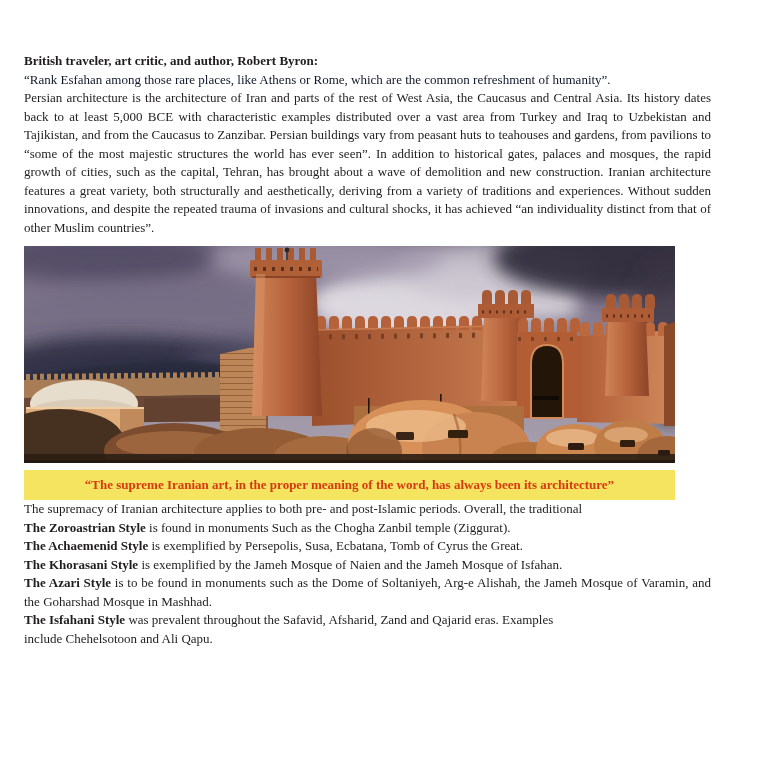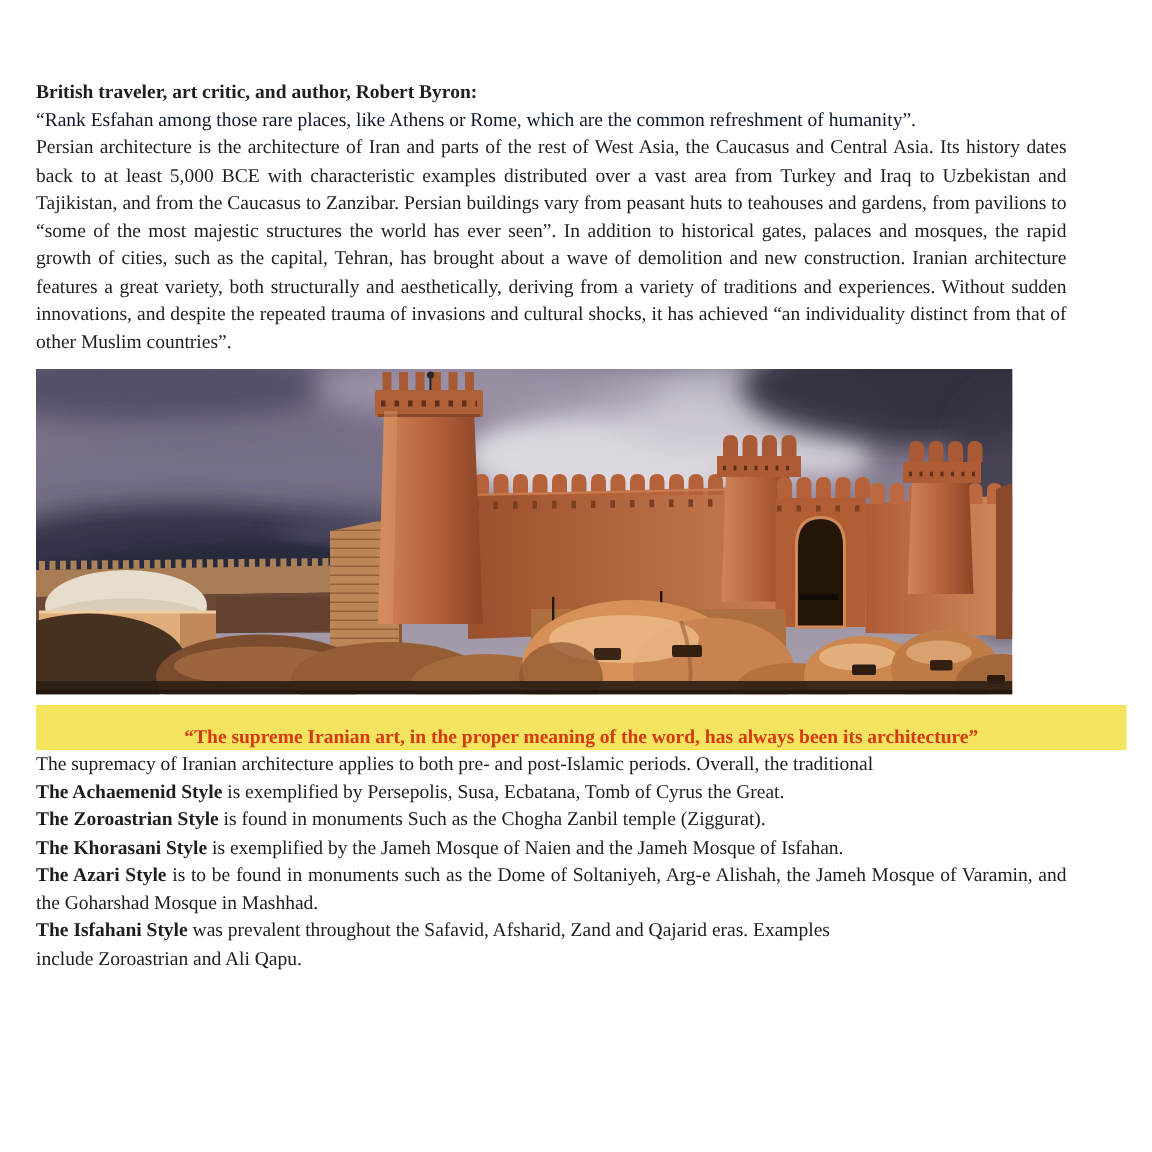--- a/index.html
+++ b/index.html
@@ -15,23 +15,23 @@
     color:#1f1d1e;
   }
   .page p { margin:0; }
   .bold { font-weight:bold; }
   .red-quote { color:#0f172a; }
   .justify { text-align:justify; }
   .photo-wrap { width:651px; height:217px; margin-top:9px; overflow:hidden; }
   .photo-wrap svg { display:block; }
   .pope-heading { margin-top:14px; font-weight:bold; }
   .quote-box {
-    margin-top:7px; height:30px; width:727px; box-sizing:border-box;
+    margin-top:7px; height:30px; width:651px; box-sizing:border-box;
     background:#f4e45f;
-    display:flex; align-items:flex-end; justify-content:center;
+    display:flex; align-items:center; justify-content:center;
   }
   .quote-box span { font-weight:bold; color:#d63a12; font-size:13px; }
   .supremacy { margin-top:11px; }
   .style-line b { font-weight:bold; }
 </style>
 </head>
 <body>
 
 <div class="page">
 
@@ -182,20 +182,20 @@
   </div>
 
 
   <div class="quote-box">
     <span>“The supreme Iranian art, in the proper meaning of the word, has always been its architecture”</span>
   </div>
 
   <p class="supremacy"><span>The supremacy of Iranian architecture applies to both pre- and post-Islamic periods. Overall, the traditional</span><br></p>
 
   <div>
+    <p class="style-line"><b>The Zoroastrian Style</b><span> is found in monuments Such as the Chogha Zanbil temple (Ziggurat).</span></p>
     <p class="style-line"><b>The Achaemenid Style</b><span> is exemplified by Persepolis, Susa, Ecbatana, Tomb of Cyrus the Great.</span></p>
-    <p class="style-line"><b>The Zoroastrian Style</b><span> is found in monuments Such as the Chogha Zanbil temple (Ziggurat).</span></p>
     <p class="style-line"><b>The Khorasani Style</b><span> is exemplified by the Jameh Mosque of Naien and the Jameh Mosque of Isfahan.</span></p>
     <p class="style-line justify"><b>The Azari Style</b><span> is to be found in monuments such as the Dome of Soltaniyeh, Arg-e Alishah, the Jameh Mosque of Varamin, and the Goharshad Mosque in Mashhad.</span></p>
-    <p class="style-line"><b>The Isfahani Style</b><span> was prevalent throughout the Safavid, Afsharid, Zand and Qajarid eras. Examples</span><br><span>include Zoroastrian and Ali Qapu.</span></p>
+    <p class="style-line"><b>The Isfahani Style</b><span> was prevalent throughout the Safavid, Afsharid, Zand and Qajarid eras. Examples</span><br><span>include Chehelsotoon and Ali Qapu.</span></p>
   </div>
 
 </div>
 
 </body></html>

